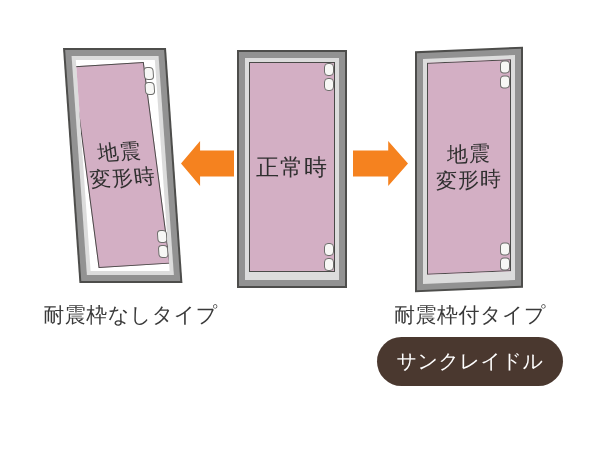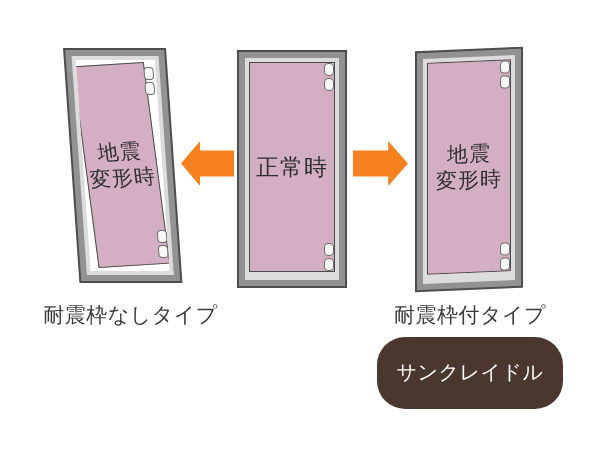--- a/index.html
+++ b/index.html
@@ -47,21 +47,21 @@
   #arrow-left{left:181px;top:141px;width:53px;height:45px;
     clip-path:polygon(0 50%,36% 0,36% 21%,100% 21%,100% 79%,36% 79%,36% 100%);}
   #arrow-right{left:353px;top:141px;width:55px;height:45px;
     clip-path:polygon(100% 50%,64% 0,64% 21%,0 21%,0 79%,64% 79%,64% 100%);}
   
   .caption{position:absolute;font-size:21px;color:var(--caption-text);text-align:center;letter-spacing:0.5px;}
   #caption-left{left:33px;top:301px;width:195px;}
   #caption-right{left:385px;top:301px;width:170px;}
   
   #badge{
-    position:absolute;left:377px;top:337px;width:186px;height:72px;
+    position:absolute;left:377px;top:337px;width:186px;height:49px;
     background:var(--badge-bg);border-radius:28px;color:#ffffff;
     display:flex;flex-direction:column;align-items:center;justify-content:center;
     font-size:20px;line-height:1.18;letter-spacing:0.5px;font-weight:500;
   }
   #badge span{display:block;text-align:center;}
 </style>
 </head>
 <body>
 
 <div class="canvas">

